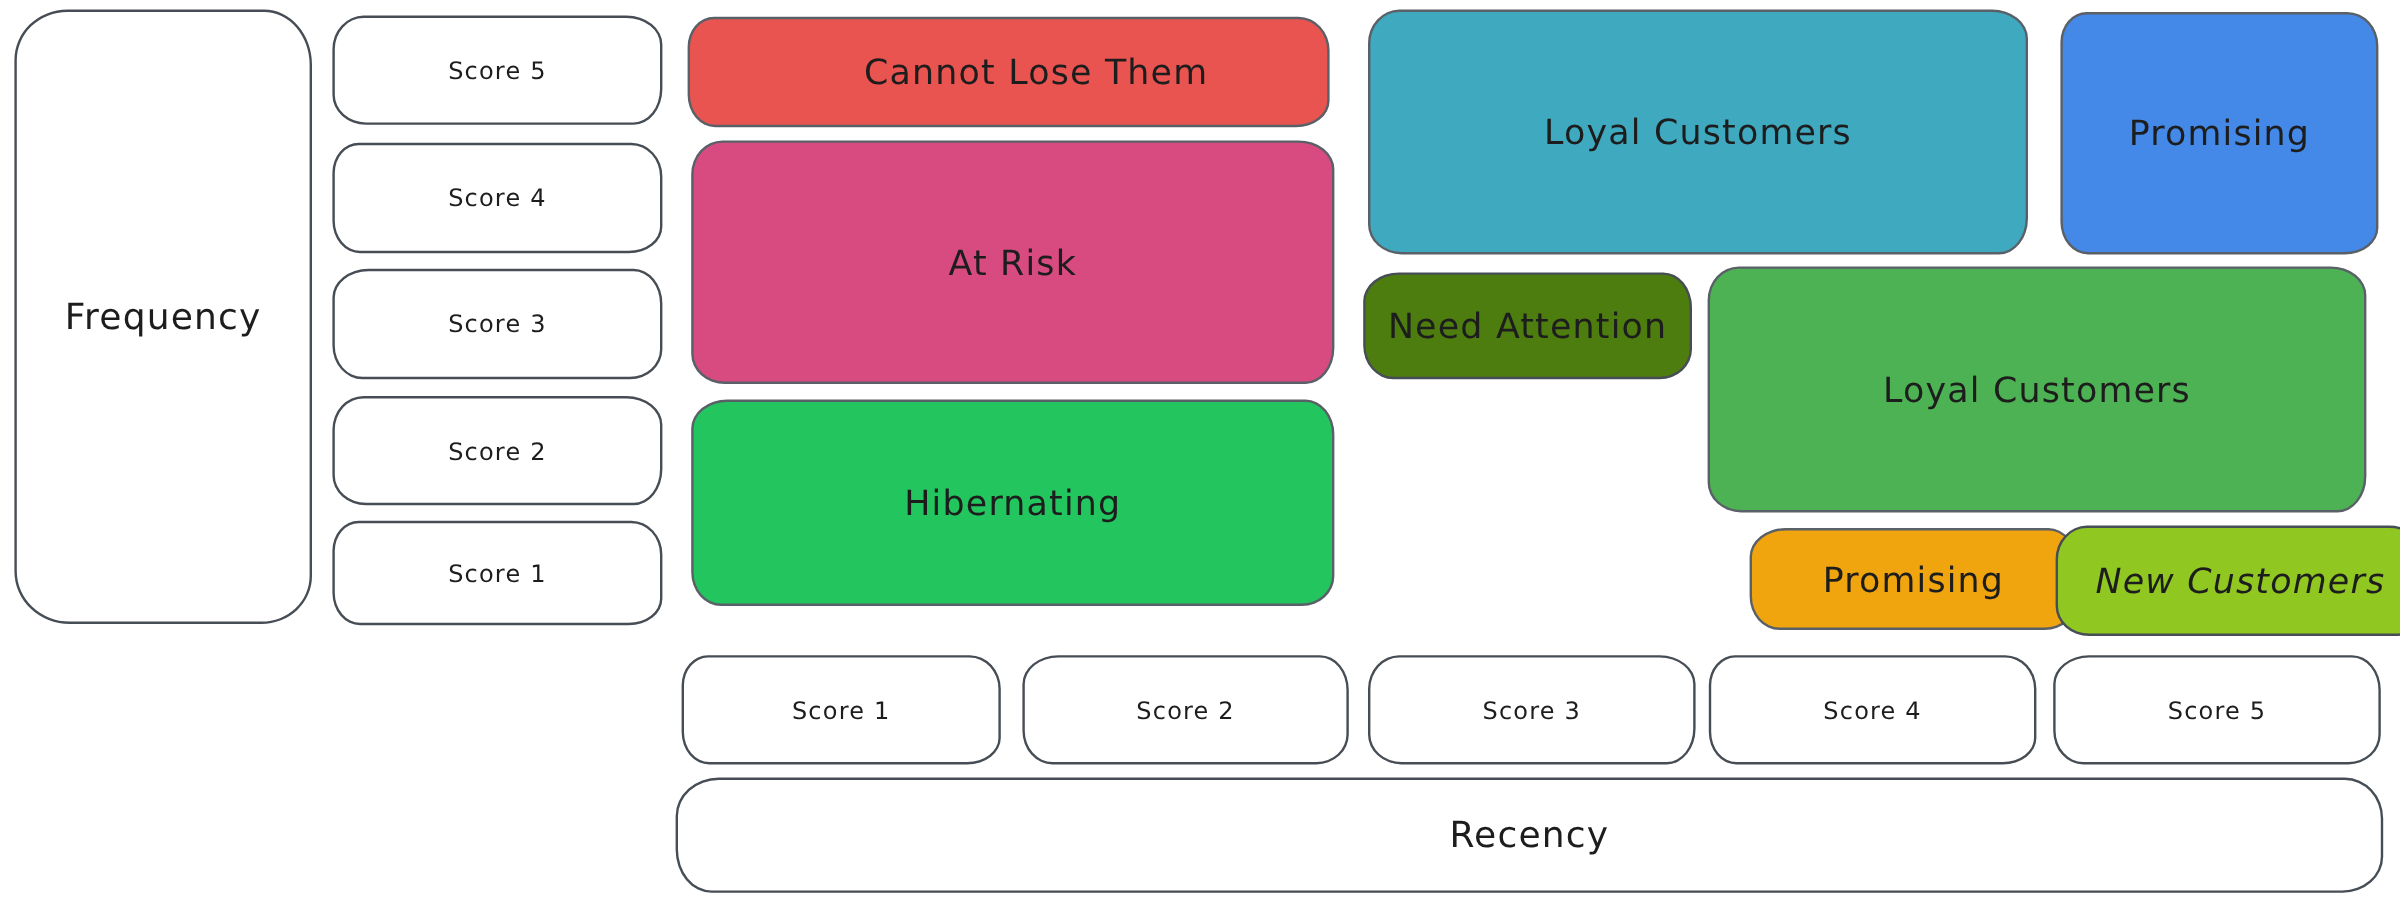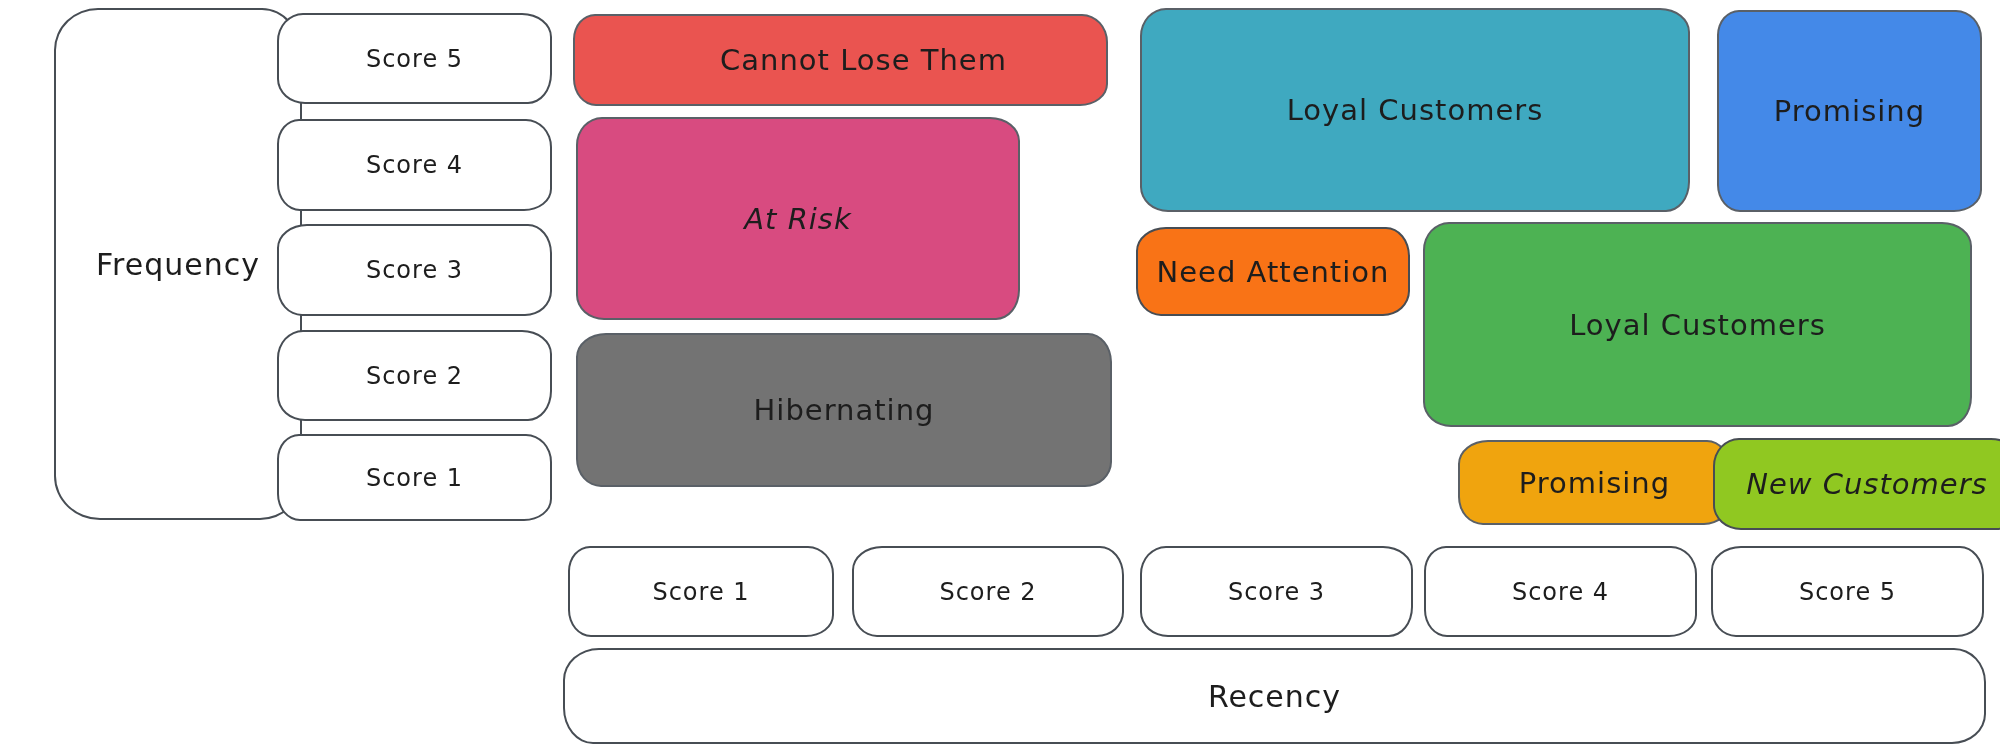--- a/index.html
+++ b/index.html
@@ -28,23 +28,23 @@
   }
   .box span {
     display: block;
     padding: 0 10px;
     letter-spacing: 1px;
   }
   
   .r-a { border-radius: 26px 30px 24px 28px / 28px 24px 30px 25px; }
   .r-b { border-radius: 22px 26px 28px 23px / 25px 28px 22px 27px; }
   .r-c { border-radius: 30px 24px 27px 25px / 24px 29px 25px 28px; }
-  .axis-v { border-radius: 44px 40px 42px 46px / 42px 46px 40px 44px; margin-left: 42px; }
+  .axis-v { border-radius: 44px 40px 42px 46px / 42px 46px 40px 44px; }
   .seg-label { font-size: 29px; font-weight: 500; }
-  .score-label { font-size: 24px; font-weight: 500; }
+  .score-label { font-size: 20px; font-weight: 500; }
   .axis-label { font-size: 30px; font-weight: 500; }
   .soft-border { border-color: #5a6067; }
 </style>
 </head>
 <body>
 
 <div class="canvas">
 
   <div class="box axis-v" style="left:12px; top:8px; width:248px; height:512px;">
     <span class="axis-label">Frequency</span>
@@ -63,37 +63,37 @@
     <span class="score-label">Score 2</span>
   </div>
   <div class="box r-b" style="left:277px; top:434px; width:275px; height:87px;">
     <span class="score-label">Score 1</span>
   </div>
 
   <div class="box r-b soft-border" style="left: 573px; top: 14px; width: 535px; height: 92px; background-color: rgb(234, 84, 80); padding-left: 46px;">
     <span class="seg-label">Cannot Lose Them</span>
   </div>
 
-  <div class="box r-a soft-border" style="left: 576px; top: 117px; width: 444px; height: 203px; background-color: rgb(216, 75, 128); font-style: italic;">
+  <div class="box r-a soft-border" style="left: 576px; top: 117px; width: 536px; height: 203px; background-color: rgb(216, 75, 128);">
     <span class="seg-label">At Risk</span>
   </div>
 
-  <div class="box r-c soft-border" style="left: 576px; top: 333px; width: 536px; height: 154px; background-color: #737373;">
+  <div class="box r-c soft-border" style="left: 576px; top: 333px; width: 536px; height: 172px; background-color: #22c55e;">
     <span class="seg-label">Hibernating</span>
   </div>
 
   <div class="box r-a soft-border" style="left: 1140px; top: 8px; width: 550px; height: 204px; background-color: rgb(63, 169, 192);">
     <span class="seg-label">Loyal Customers</span>
   </div>
 
   <div class="box r-b soft-border" style="left: 1717px; top: 10px; width: 265px; height: 202px; background-color: rgb(68, 137, 232);">
     <span class="seg-label">Promising</span>
   </div>
 
-  <div class="box r-c" style="left: 1136px; top: 227px; width: 274px; height: 89px; background-color: #f97316;">
+  <div class="box r-c" style="left: 1136px; top: 227px; width: 274px; height: 89px; background-color: #4d7c0f;">
     <span class="seg-label">Need Attention</span>
   </div>
 
   <div class="box r-a soft-border" style="left: 1423px; top: 222px; width: 549px; height: 205px; background-color: rgb(77, 178, 83);">
     <span class="seg-label">Loyal Customers</span>
   </div>
 
 
   <div class="box r-c soft-border" style="left: 1424px; top: 440px; width: 273px; height: 85px; background-color: rgb(240, 164, 14); margin-left: 34px;">
     <span class="seg-label">Promising</span>

